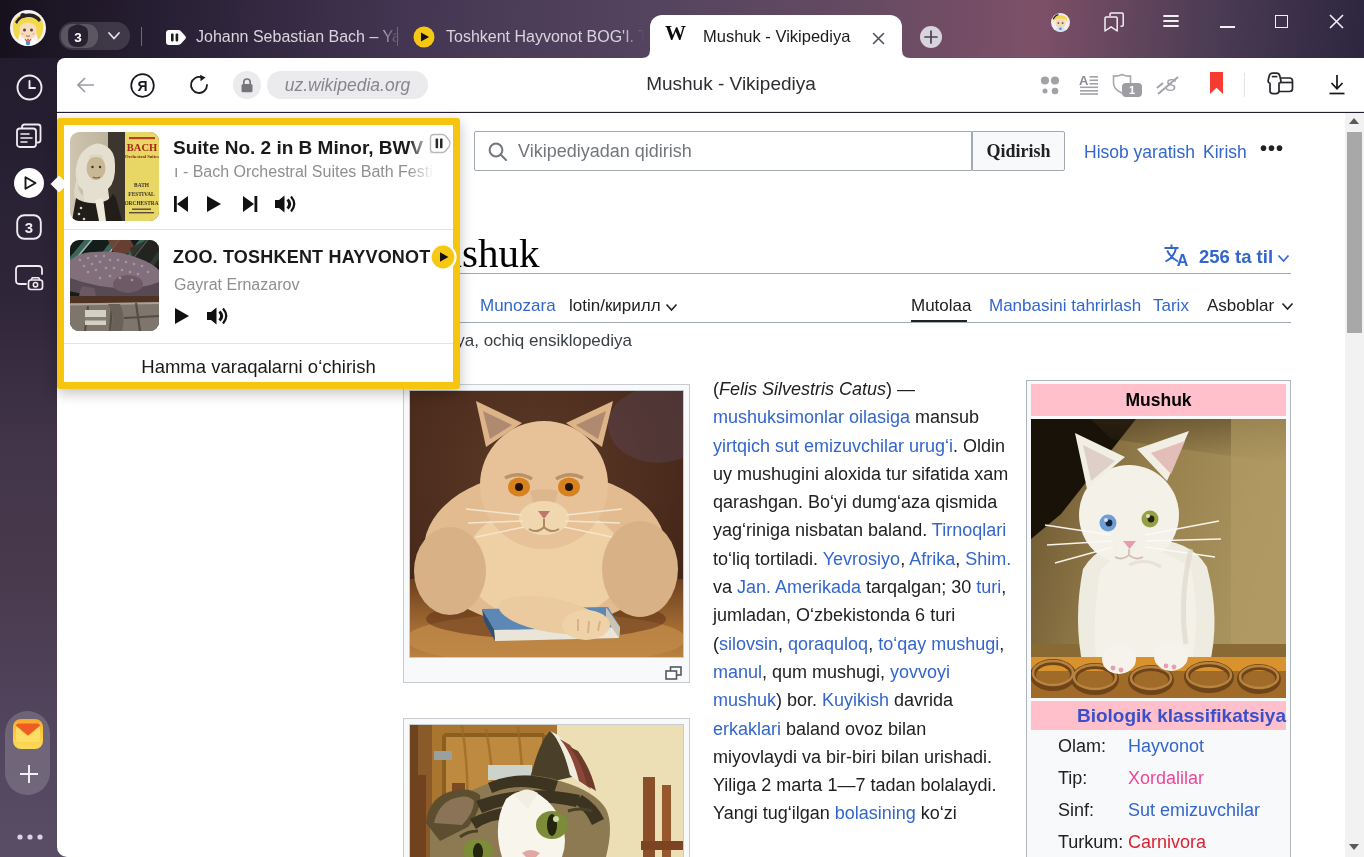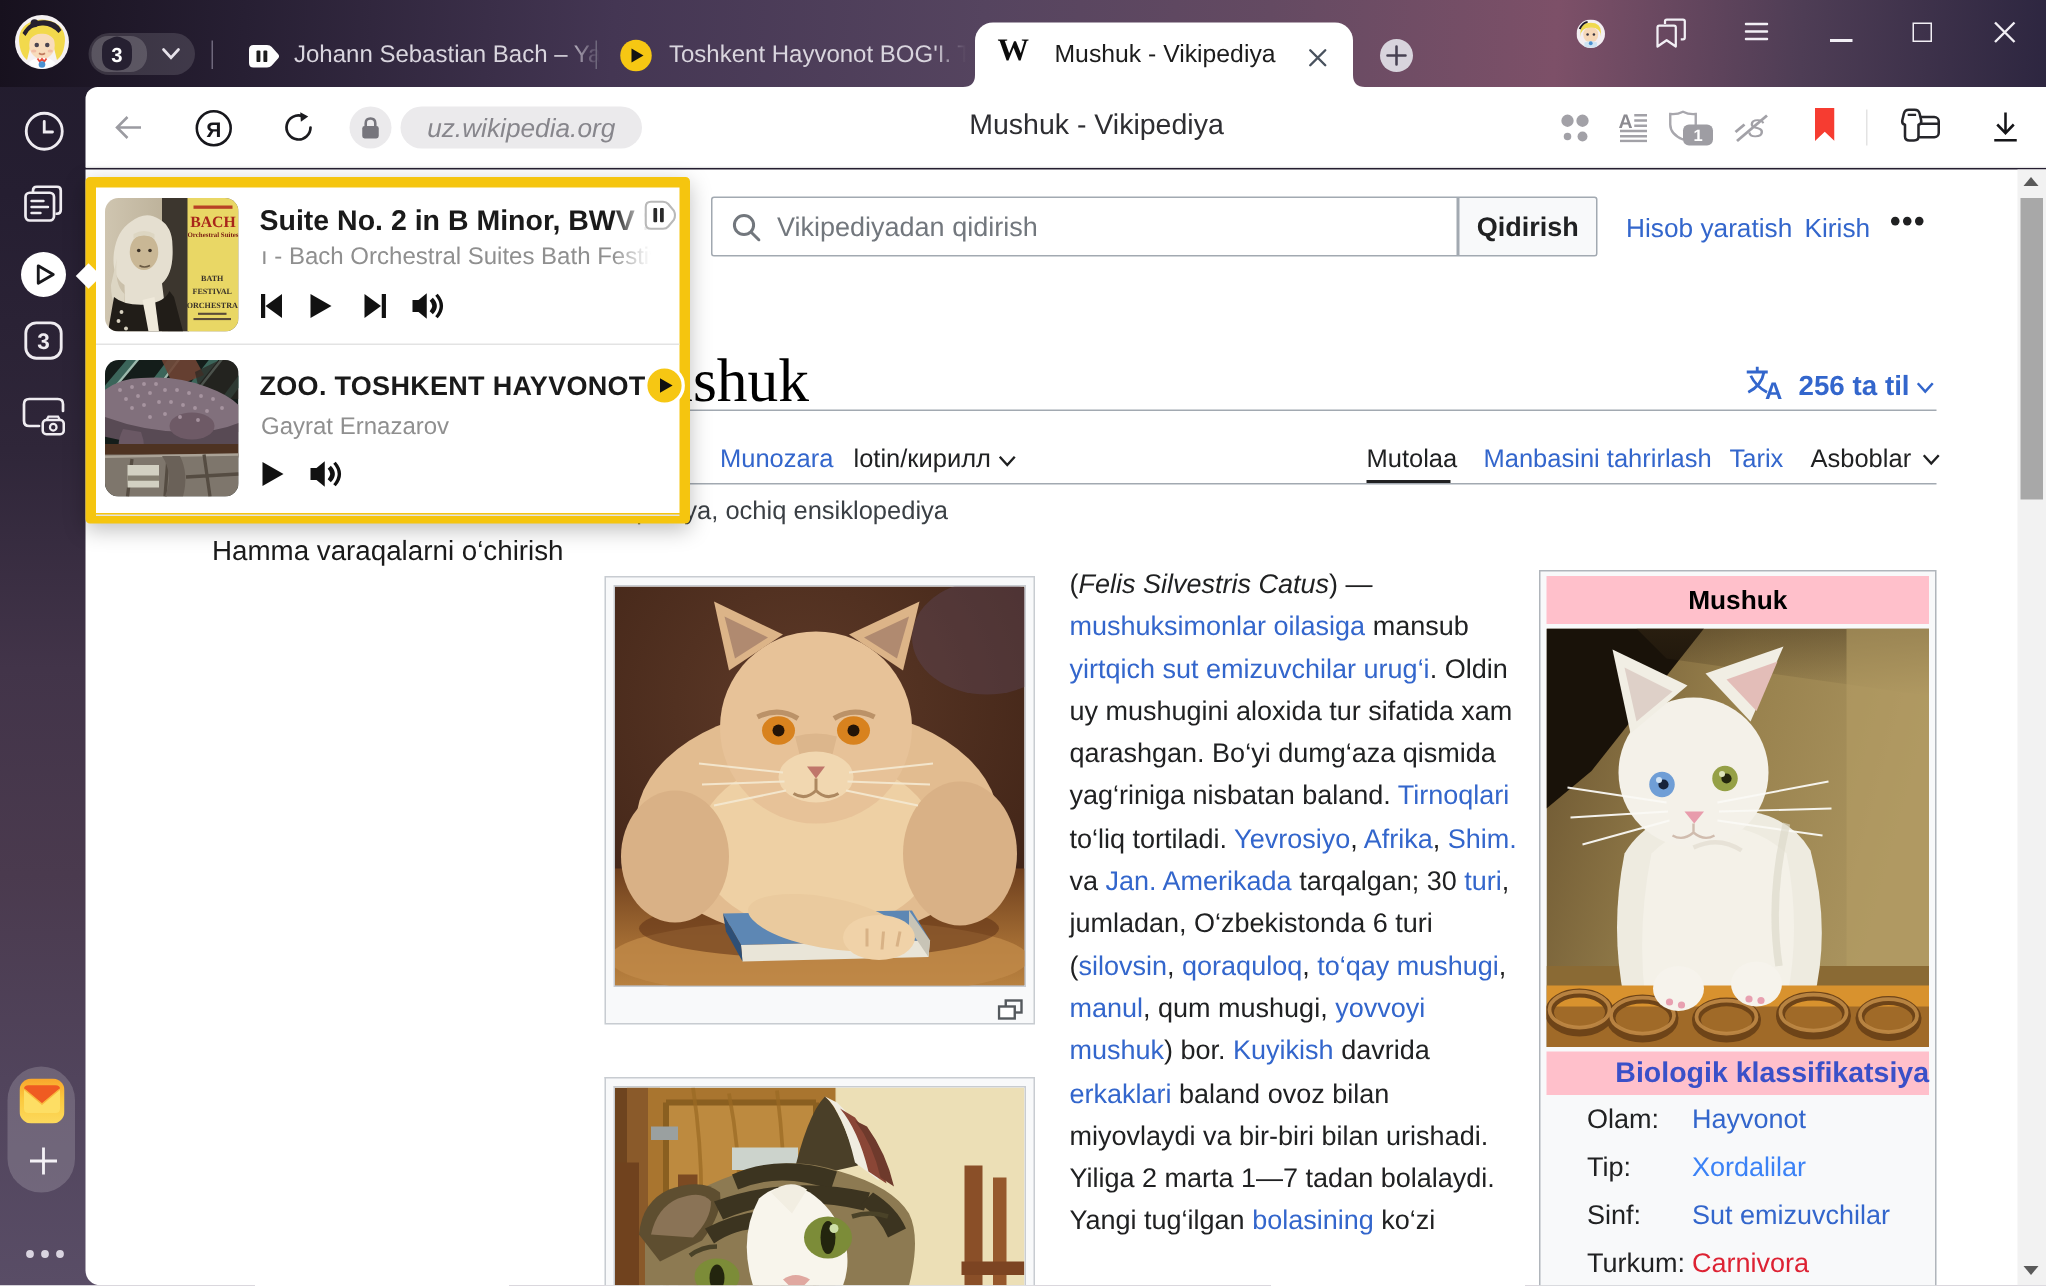--- a/index.html
+++ b/index.html
@@ -24,21 +24,21 @@
   .tabtxt { position:absolute; top:28px; font-size:16px; color:#d9d5de; white-space:nowrap; overflow:hidden;
     -webkit-mask-image:linear-gradient(90deg,#000 88%,transparent 99%); }
   .vsep { position:absolute; top:27px; width:1px; height:19px; background:#6f687c; }
   #activetab { position:absolute; left:650px; top:15px; width:252px; height:43px; background:#fff; border-radius:12px 12px 0 0; }
   #activetab .w { position:absolute; left:15px; top:6px; font-family:"Liberation Serif",serif; font-size:21px; font-weight:bold; color:#0b0b0b; }
   #activetab .t { position:absolute; left:53px; top:12px; font-size:16.5px; color:#1c1c1c; }
   #plusbtn { position:absolute; left:920px; top:26px; width:22px; height:22px; border-radius:50%; background:#d8d4dd; }
   .wicon { position:absolute; top:13px; }
   .lnk { color:#36c; }
   
-  #popup { position:absolute; left:57px; top:118px; width:403px; height:231px; background:#fff;
+  #popup { position:absolute; left:57px; top:118px; width:403px; height:271px; background:#fff;
     border:7px solid #f5c50f; border-radius:3px; box-shadow:0 4px 14px rgba(0,0,0,0.25); }
   #popup .arrow { position:absolute; left:-11px; top:53px; width:12px; height:12px; background:#fff; transform:rotate(45deg); }
   #popup .title { position:absolute; font-size:19px; font-weight:bold; color:#1a1a1a; white-space:nowrap; overflow:hidden; }
   #popup .sub { position:absolute; font-size:16px; color:#8f8f8f; white-space:nowrap; overflow:hidden; }
   #popup .sep { position:absolute; left:0; width:389px; height:1px; background:#e3e3e3; }
 </style>
 </head>
 <body>
 <div id="stage">
   <div id="topbar">
@@ -206,21 +206,21 @@
     </svg>
   </div>
   <div id="content">
 
     <div class="abs" style="left:417px;top:18px;width:498px;height:40px;border:1px solid #a2a9b1;border-radius:2px 0 0 2px;background:#fff;"></div>
     <svg class="abs" style="left:431px;top:29px;" width="19" height="19" viewBox="0 0 19 19">
       <circle cx="8" cy="8" r="6.4" fill="none" stroke="#72777d" stroke-width="2"></circle>
       <path d="M12.8 12.8 L18 18" stroke="#72777d" stroke-width="2" stroke-linecap="round"></path>
     </svg>
     <div class="abs" style="left:461px;top:28px;font-size:18px;color:#72777d;">Vikipediyadan qidirish</div>
-    <div class="abs" style="left:915px;top:18px;width:93px;height:40px;border:1px solid #a2a9b1;border-radius:0 2px 2px 0;background:#f8f9fa;font-size:18px;font-weight:bold;color:#202122;text-align:center;line-height:38px;">Qidirish</div>
+    <div class="abs" style="left:915px;top:18px;width:93px;height:40px;border:1px solid #a2a9b1;border-radius:0 2px 2px 0;background:#f8f9fa;font-size:18px;font-weight:bold;color:#202122;text-align:center;line-height:38px;font-family:Liberation Serif, serif;">Qidirish</div>
     <div class="abs" style="left:1027px;top:29px;font-size:17.5px;color:#36c;">Hisob yaratish</div>
     <div class="abs" style="left:1146px;top:29px;font-size:17.5px;color:#36c;">Kirish</div>
     <div class="abs" style="left:1203px;top:24px;font-size:20px;font-weight:bold;color:#202122;letter-spacing:1px;">•••</div>
 
     <div class="abs" style="left:348px;top:116px;font-family:'Liberation Serif',serif;font-size:41px;color:#000;">Mushuk</div>
 
     <svg class="abs" style="left:1106px;top:131px;" width="27" height="23" viewBox="0 0 27 23">
       <path d="M8.5 0.5 L8.5 4 M1.5 4 L15.5 4 M13 4 Q11.5 13 2.5 17.5 M4.2 6.5 Q7.5 13.5 15 17.5" stroke="#36c" stroke-width="1.9" fill="none"></path>
       <text x="19.5" y="22" font-size="16" font-weight="bold" fill="#36c" text-anchor="middle" font-family="Liberation Sans">A</text>
     </svg>
@@ -449,21 +449,21 @@
         <circle cx="82" cy="249" r="2.4" fill="#e8a0b0"></circle>
           <circle cx="90" cy="251" r="2.4" fill="#e8a0b0"></circle>
         <circle cx="135" cy="247" r="2.4" fill="#e8a0b0"></circle>
           <circle cx="143" cy="248" r="2.4" fill="#e8a0b0"></circle>
       </svg>
     </div>
     <div class="abs" style="left:974px;top:588px;width:255px;height:29px;background:#ffc0cb;text-align:right;font-size:19px;font-weight:bold;color:#3a50c8;line-height:29px;">Biologik klassifikatsiya</div>
     <div class="abs" style="left:1001px;top:623px;font-size:18px;color:#202122;text-align:center;">Olam:</div>
     <div class="abs" style="left:1071px;top:623px;font-size:18px;color:#36c;">Hayvonot</div>
     <div class="abs" style="left:1001px;top:655px;font-size:18px;color:#202122;">Tip:</div>
-    <div class="abs" style="left:1071px;top:655px;font-size:18px;color:#3b82f6;">Xordalilar</div>
+    <div class="abs" style="left:1071px;top:655px;font-size:18px;color:#ec4899;">Xordalilar</div>
     <div class="abs" style="left:1001px;top:687px;font-size:18px;color:#202122;">Sinf:</div>
     <div class="abs" style="left:1071px;top:687px;font-size:18px;color:#36c;">Sut emizuvchilar</div>
     <div class="abs" style="left:1001px;top:719px;font-size:18px;color:#202122;">Turkum:</div>
     <div class="abs" style="left:1071px;top:719px;font-size:18px;color:#d23;">Carnivora</div>
   </div>
 
   <div id="popup">
     <div class="arrow"></div>
 
     <svg class="abs" style="left:6px;top:7px;" width="89" height="89" viewBox="0 0 89 89">

